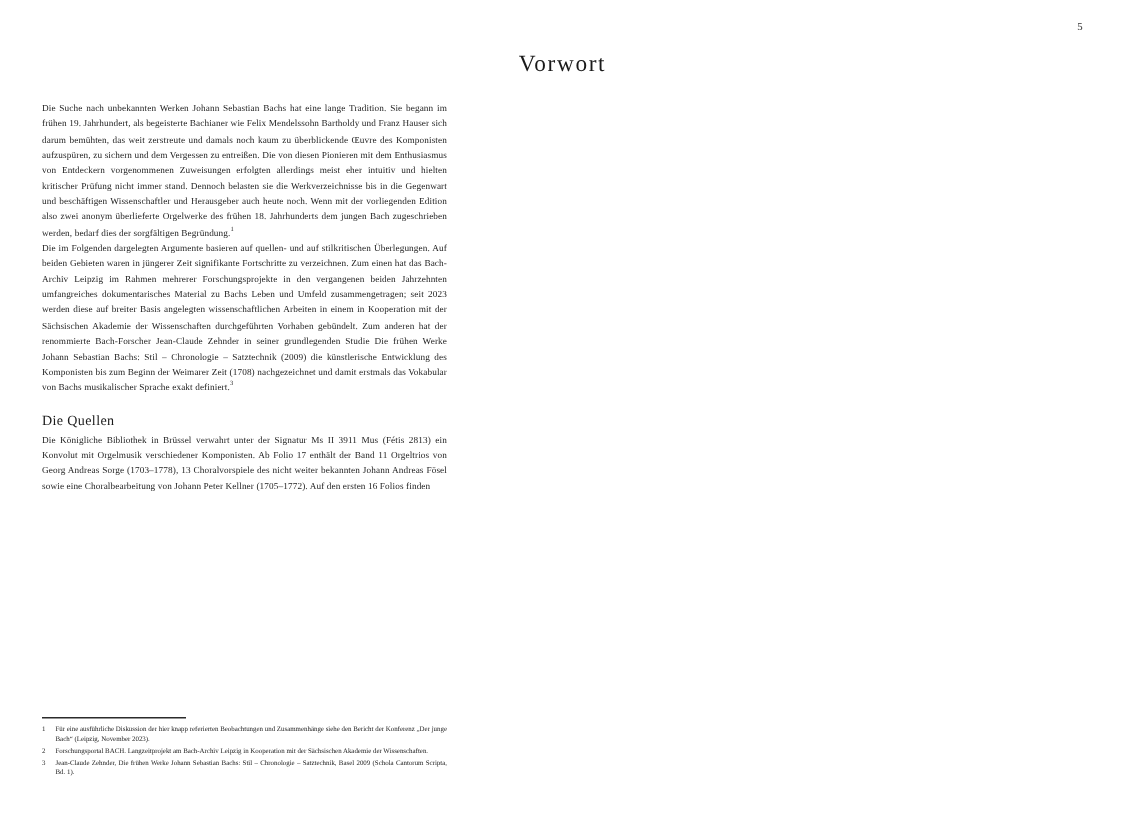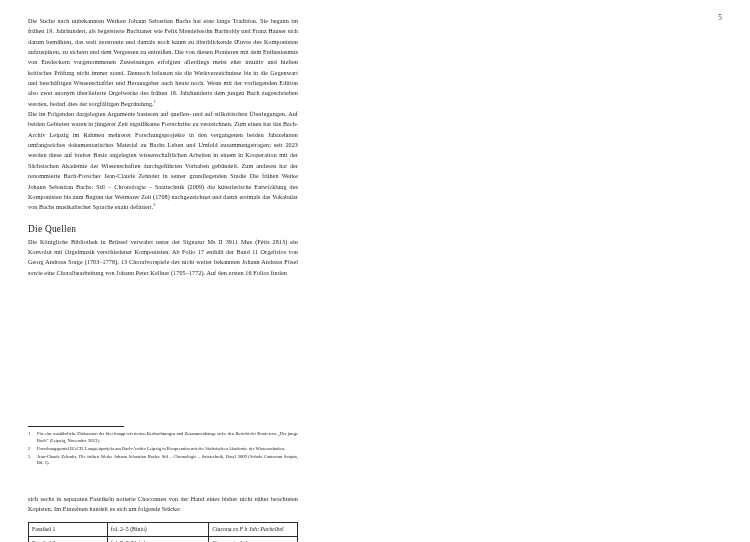--- a/index.html
+++ b/index.html
@@ -133,20 +133,21 @@
   .col-inner { min-height: 356px; }
   .footwrap { position: relative; height: 96px; }
 </style>
 </head>
 <body>
 
 <div class="page">
 
   <div class="folio">5</div>
 
+  <h1 class="title">Vorwort</h1>
 
   <div class="columns">
 
     <div class="col">
       <div class="col-inner">
 
         <p class="body"><span>Die Suche nach unbekannten Werken Johann Sebastian Bachs hat eine lange Tradition. Sie begann im frühen 19. Jahrhundert, als begeisterte Bachianer wie Felix Mendelssohn Bartholdy und Franz Hauser sich darum bemühten, das weit zerstreute und damals noch kaum zu überblickende Œuvre des Komponisten aufzuspüren, zu sichern und dem Vergessen zu entreißen. Die von diesen Pionieren mit dem Enthusiasmus von Entdeckern vorgenommenen Zuweisungen erfolgten allerdings meist eher intuitiv und hielten kritischer Prüfung nicht immer stand. Dennoch belasten sie die Werkverzeichnisse bis in die Gegenwart und beschäftigen Wissenschaftler und Herausgeber auch heute noch. Wenn mit der vorliegenden Edition also zwei anonym überlieferte Orgelwerke des frühen 18. Jahrhunderts dem jungen Bach zugeschrieben werden, bedarf dies der sorgfältigen Begründung.</span><sup class="fn">1</sup></p>
 
         <p class="body indent"><span>Die im Folgenden dargelegten Argumente basieren auf quellen- und auf stilkritischen Überlegungen. Auf beiden Gebieten waren in jüngerer Zeit signifikante Fortschritte zu verzeichnen. Zum einen hat das Bach-Archiv Leipzig im Rahmen mehrerer Forschungsprojekte in den vergangenen beiden Jahrzehnten umfangreiches dokumentarisches Material zu Bachs Leben und Umfeld zusammengetragen; seit 2023 werden diese auf breiter Basis angelegten wissenschaftlichen Arbeiten in einem in Kooperation mit der Sächsischen Akademie der Wissenschaften durchgeführten Vorhaben gebündelt. Zum anderen hat der renommierte Bach-Forscher Jean-Claude Zehnder in seiner grundlegenden Studie Die frühen Werke Johann Sebastian Bachs: Stil – Chronologie – Satztechnik (2009) die künstlerische Entwicklung des Komponisten bis zum Beginn der Weimarer Zeit (1708) nachgezeichnet und damit erstmals das Vokabular von Bachs musikalischer Sprache exakt definiert.</span><sup class="fn">3</sup></p>
 

